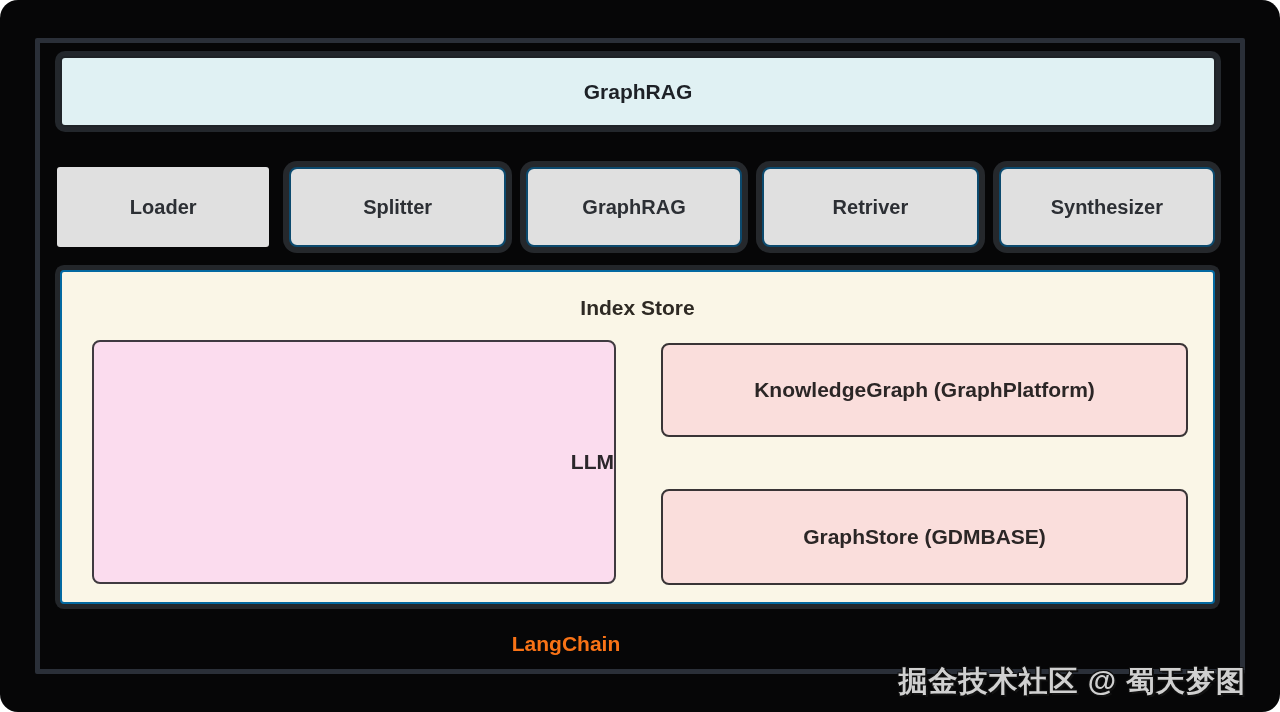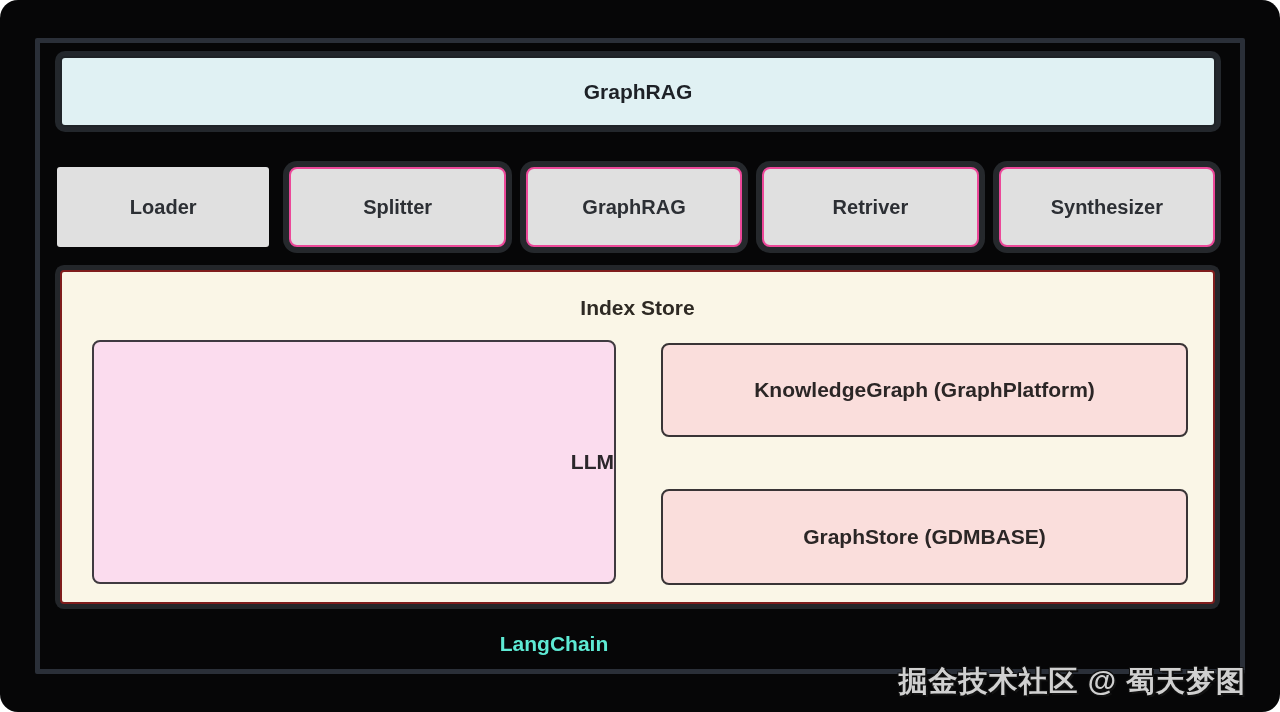--- a/index.html
+++ b/index.html
@@ -31,28 +31,28 @@
     position: absolute; left: 57px; top: 167px; width: 1158px; height: 80px;
     display: flex; gap: 20px;
   }
   .component {
     flex: 1 1 0; display: flex; align-items: center; justify-content: center;
     font-size: 20px; font-weight: 600; color: #2c2f34;
     background: #e0e0e0;
   }
   .component.flat { border-radius: 3px; }
   .component.framed {
-    border: 2px solid #ec4899; border-radius: 8px;
+    border: 2px solid #0c4a6e; border-radius: 8px;
     box-shadow: 0 0 0 6px #25282c;
   }
 
   
   .index-store {
     position: absolute; left: 60px; top: 270px; width: 1155px; height: 334px;
-    background: #faf6e7; border: 2px solid #7f1d1d; border-radius: 4px;
+    background: #faf6e7; border: 2px solid #0369a1; border-radius: 4px;
     box-shadow: 0 0 0 5px #23262a;
   }
   .index-store-title {
     position: absolute; left: 0; top: 24px; width: 100%;
     text-align: center; font-size: 21px; font-weight: 600; color: #2e2a24;
   }
   .llm-box {
     position: absolute; left: 30px; top: 68px; width: 524px; height: 244px;
     background: #fbdcee; border: 2px solid #3f3a40; border-radius: 8px;
     display: flex; align-items: center; justify-content: flex-end;
@@ -62,22 +62,22 @@
     position: absolute; left: 599px; width: 527px;
     background: #fadedc; border: 2px solid #393436; border-radius: 8px;
     display: flex; align-items: center; justify-content: center;
     font-size: 21px; font-weight: 600; color: #2b2626;
   }
   .kg-box { top: 71px; height: 94px; }
   .gs-box { top: 217px; height: 96px; }
 
   
   .langchain-label {
-    position: absolute; left: 0; top: 632px; width: 1108px;
-    text-align: center; font-size: 21px; font-weight: 600; color: #5eead4;
+    position: absolute; left: 12px; top: 632px; width: 1108px;
+    text-align: center; font-size: 21px; font-weight: 600; color: #f97316;
   }
 
   
   .watermark {
     position: absolute; right: 34px; bottom: 10px;
     font-size: 29px; font-weight: 700; letter-spacing: 1px;
     color: #d0d0d0;
     text-shadow: 2px 2px 0 #111, -1px -1px 0 #111, 1px -1px 0 #111, -1px 1px 0 #111;
     white-space: nowrap;
   }

